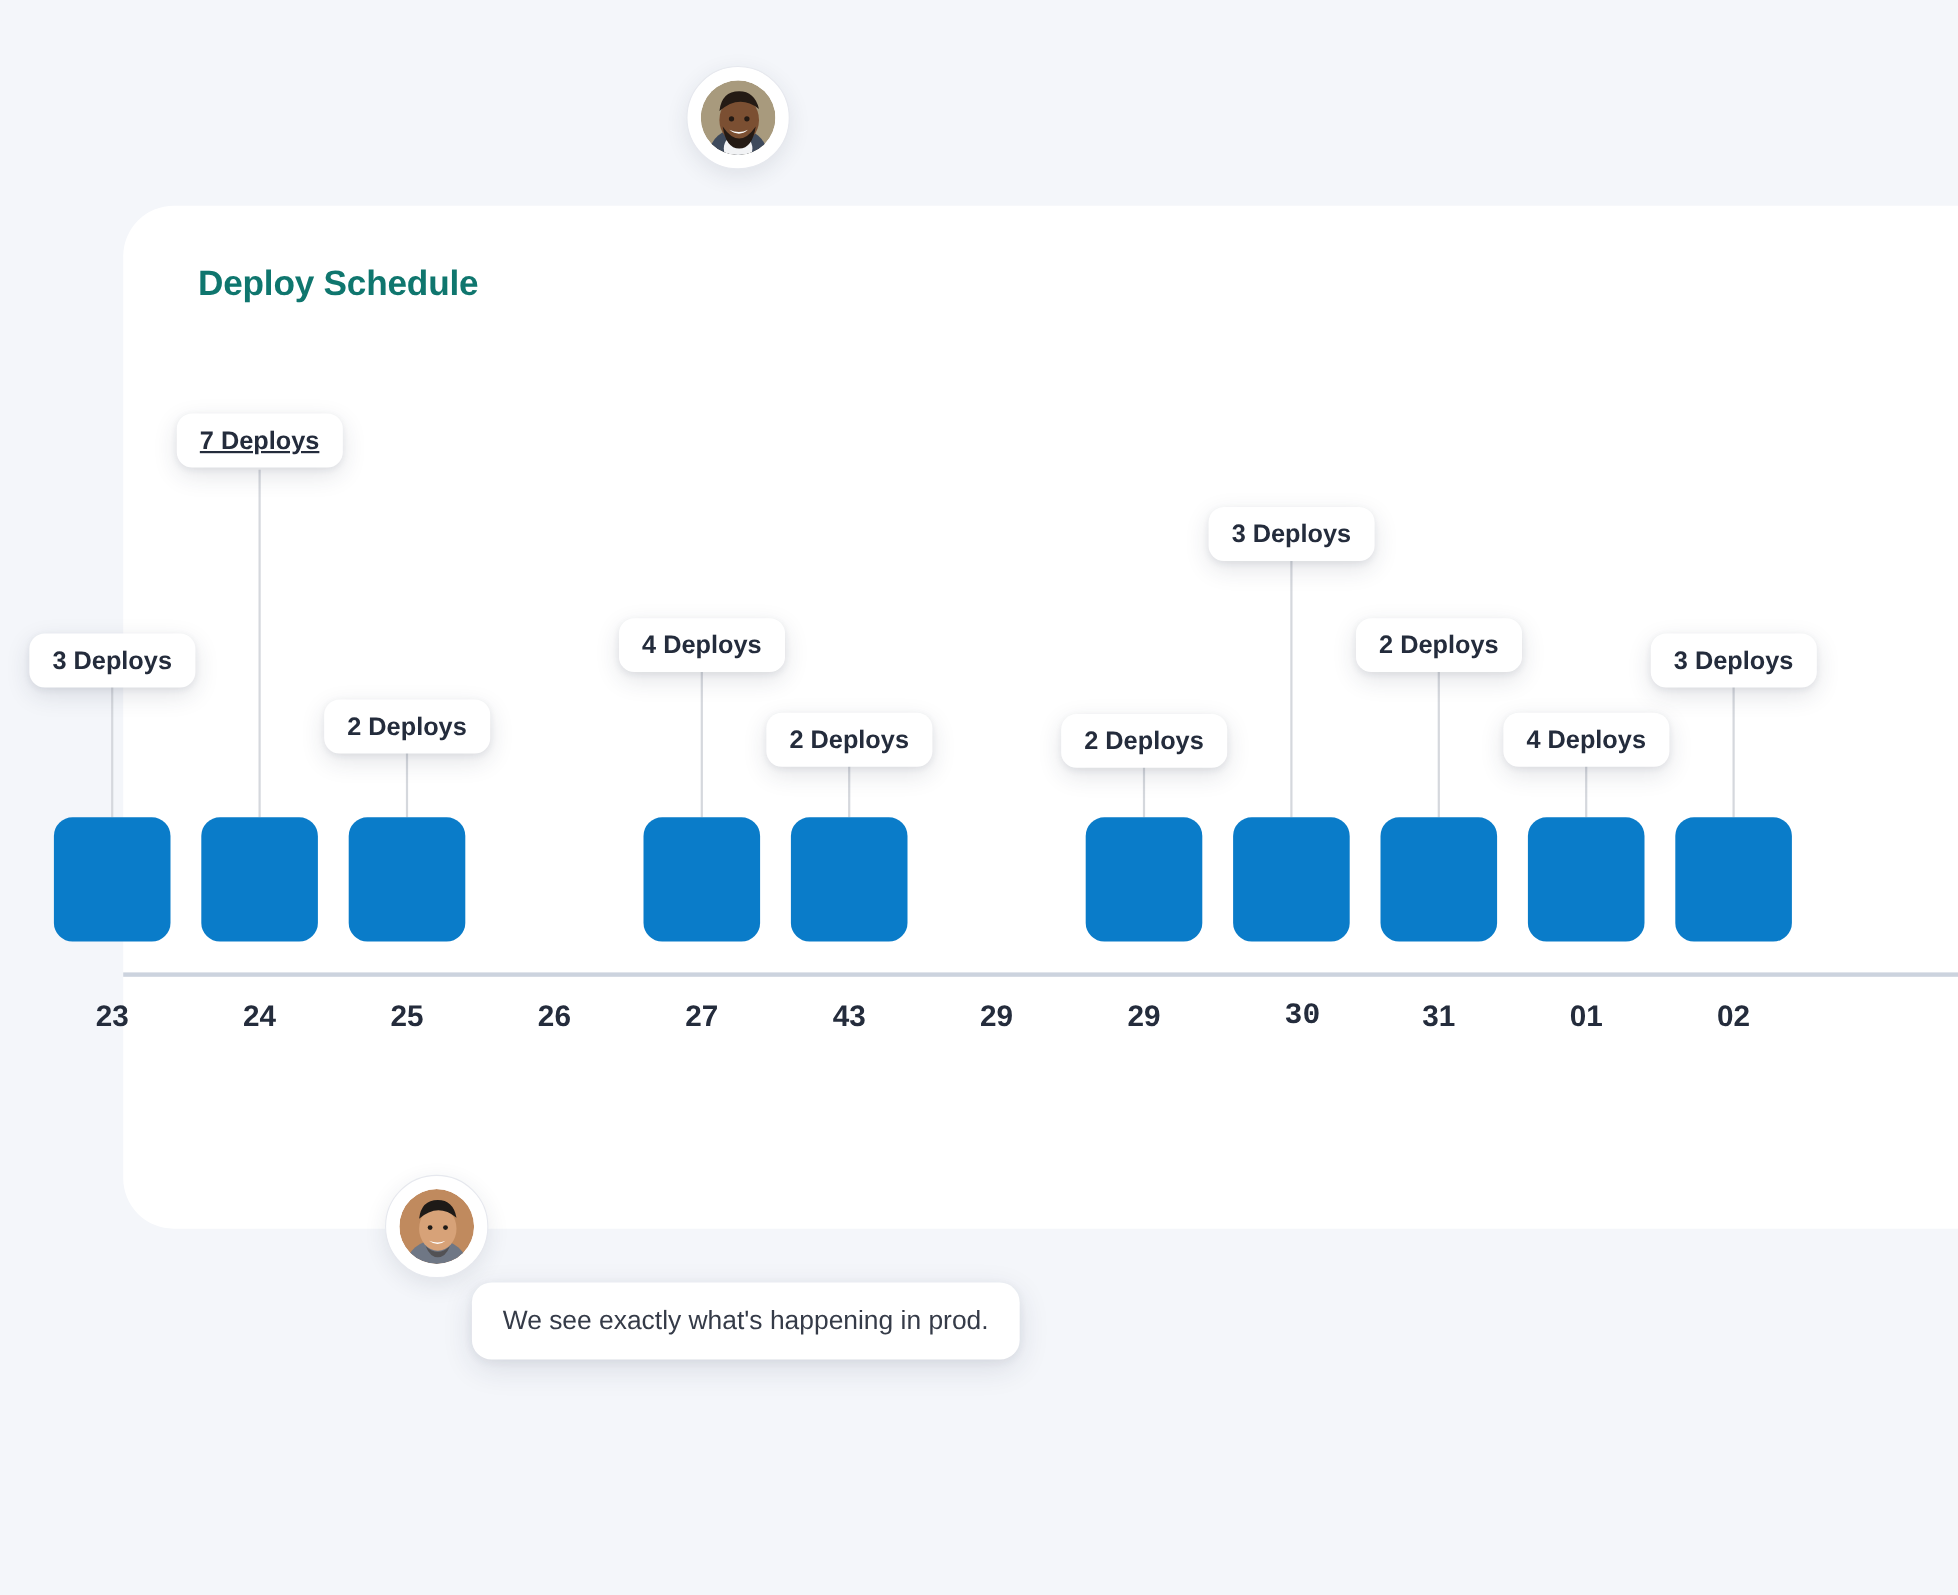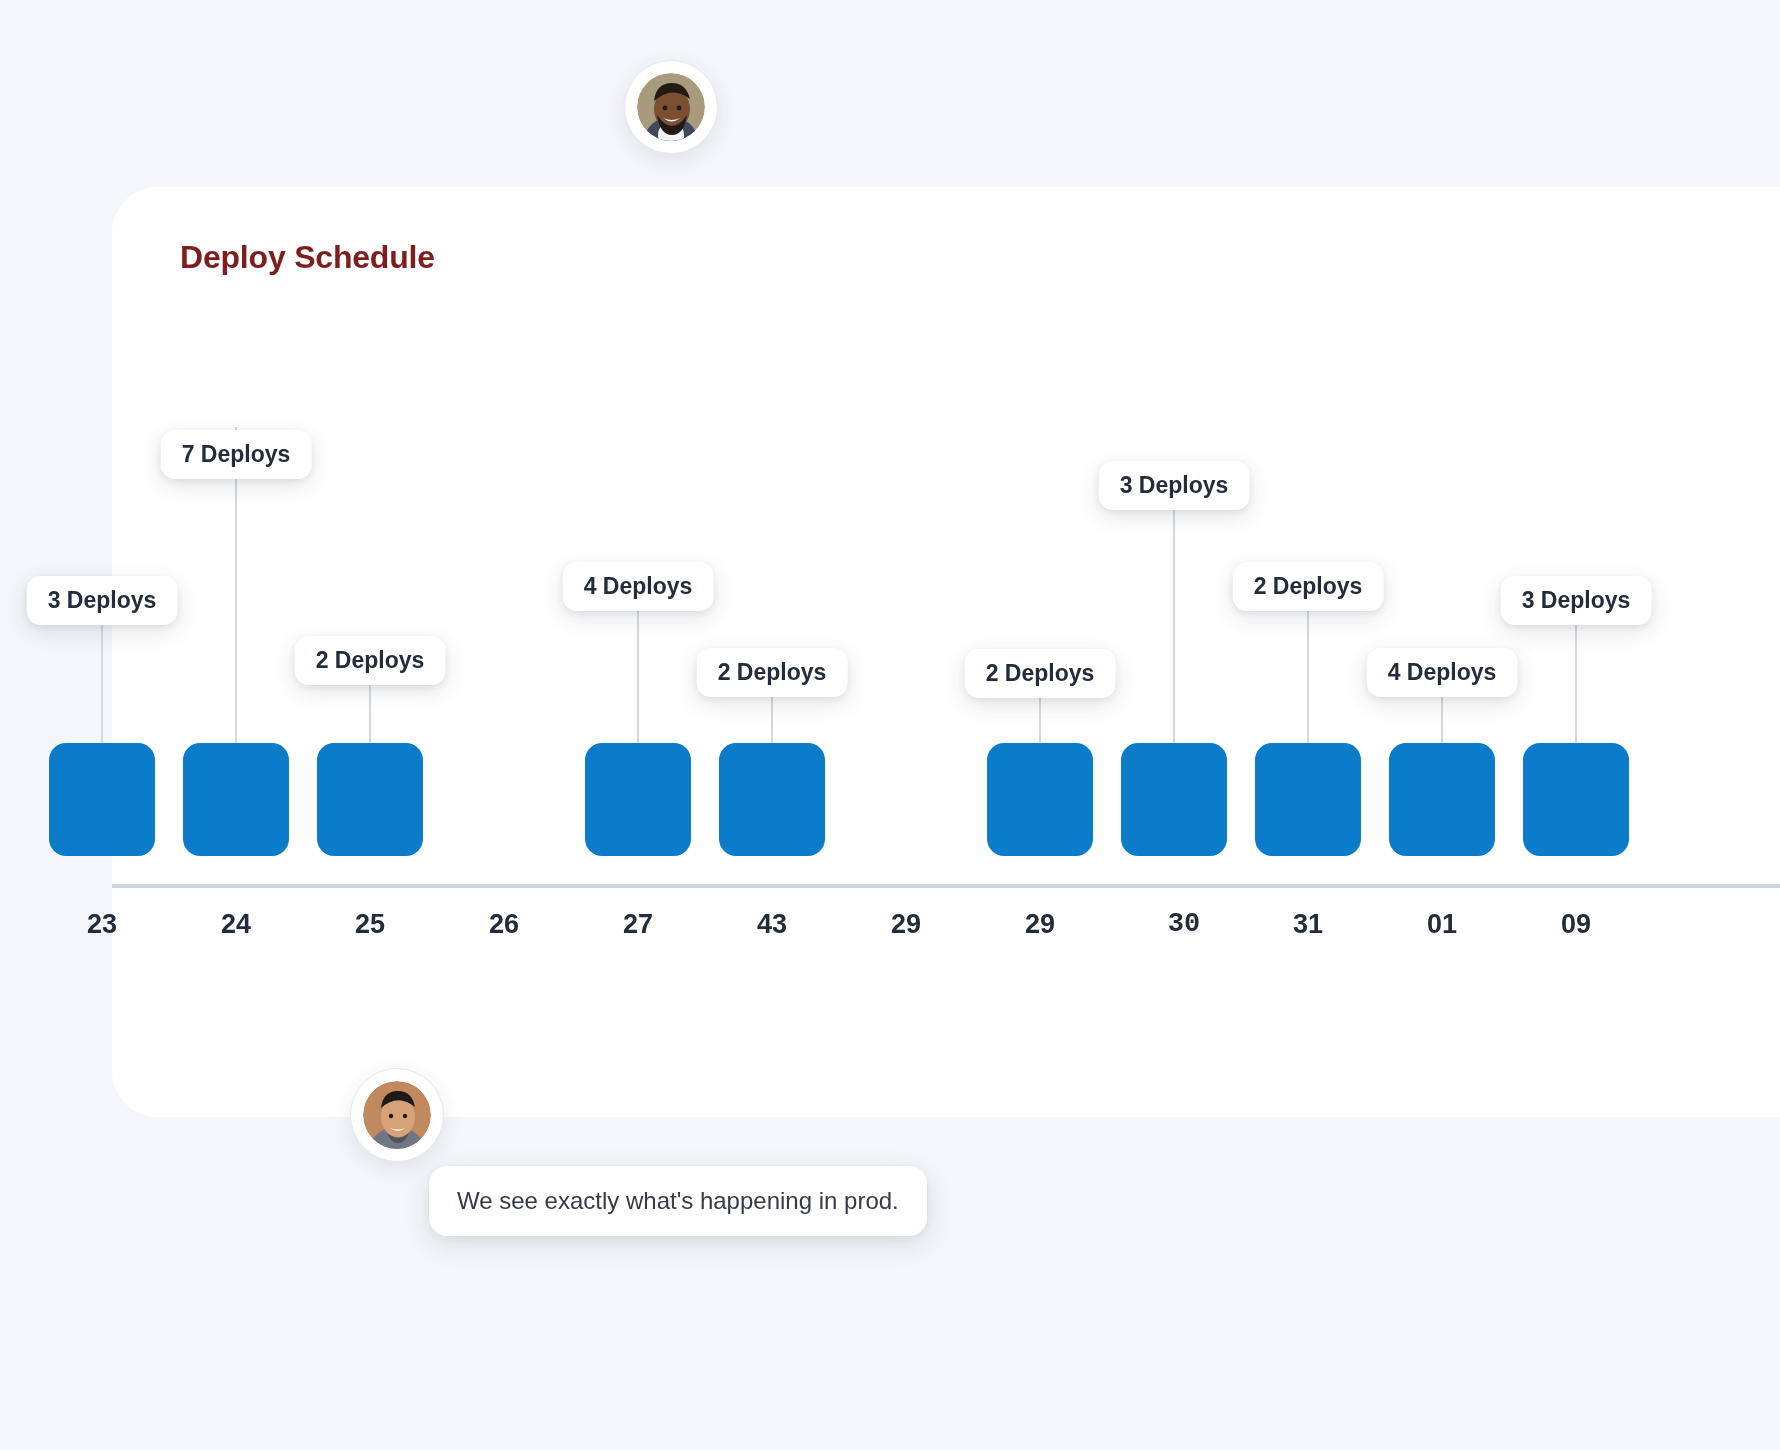--- a/index.html
+++ b/index.html
@@ -36,21 +36,21 @@
     border-top-left-radius: 46px;
     border-bottom-left-radius: 46px;
   }
 
   #chart-title {
     position: absolute;
     left: 68px;
     top: 52px;
     font-size: 32px;
     font-weight: bold;
-    color: #7f1d1d;
+    color: #0f766e;
     letter-spacing: -0.2px;
   }
 
   
   #plot {
     position: absolute;
     left: 0;
     top: 0;
     width: 1700px;
     height: 930px;
@@ -191,21 +191,21 @@
 
       <div id="axis-line"></div>
     <div class="bar-slot" style="left: -77px; height: 930px;">
           <div class="stem" style="bottom: 374px; height: 140px;"></div>
           <div class="pill" style="bottom: 492px;">3 Deploys</div>
           <div class="bar" style="background: rgb(10, 124, 201); bottom: 261px;"></div>
         </div>
         <div class="date-label" style="left: -77px;">23</div>
         <div class="bar-slot" style="left: 57px; height: 930px;">
           <div class="stem" style="bottom: 374px; height: 316px;"></div>
-          <div class="pill" style="bottom: 638px;">7 Deploys</div>
+          <div class="pill" style="bottom: 692px; text-decoration: underline;">7 Deploys</div>
           <div class="bar" style="background: rgb(10, 124, 201); bottom: 261px;"></div>
         </div>
         <div class="date-label" style="left: 57px;">24</div>
         <div class="bar-slot" style="left: 191px; height: 930px;">
           <div class="stem" style="bottom: 374px; height: 80px;"></div>
           <div class="pill" style="bottom: 432px;">2 Deploys</div>
           <div class="bar" style="background: rgb(10, 124, 201); bottom: 261px;"></div>
         </div>
         <div class="date-label" style="left: 191px;">25</div>
         <div class="date-label" style="left: 325px;">26</div>
@@ -244,21 +244,21 @@
           <div class="stem" style="bottom: 374px; height: 68px;"></div>
           <div class="pill" style="bottom: 420px;">4 Deploys</div>
           <div class="bar" style="background: rgb(10, 124, 201); bottom: 261px;"></div>
         </div>
         <div class="date-label" style="left: 1263px;">01</div>
         <div class="bar-slot" style="left: 1397px; height: 930px;">
           <div class="stem" style="bottom: 374px; height: 140px;"></div>
           <div class="pill" style="bottom: 492px;">3 Deploys</div>
           <div class="bar" style="background: rgb(10, 124, 201); bottom: 261px;"></div>
         </div>
-        <div class="date-label" style="left: 1397px;">09</div>
+        <div class="date-label" style="left: 1397px;">02</div>
       </div>
 
   </div>
 
 
   <div class="avatar-ring" id="avatar-top">
     <div class="avatar-photo">
       <svg width="68" height="68" viewBox="0 0 68 68">
         <defs>
           <clipPath id="clipTop">

